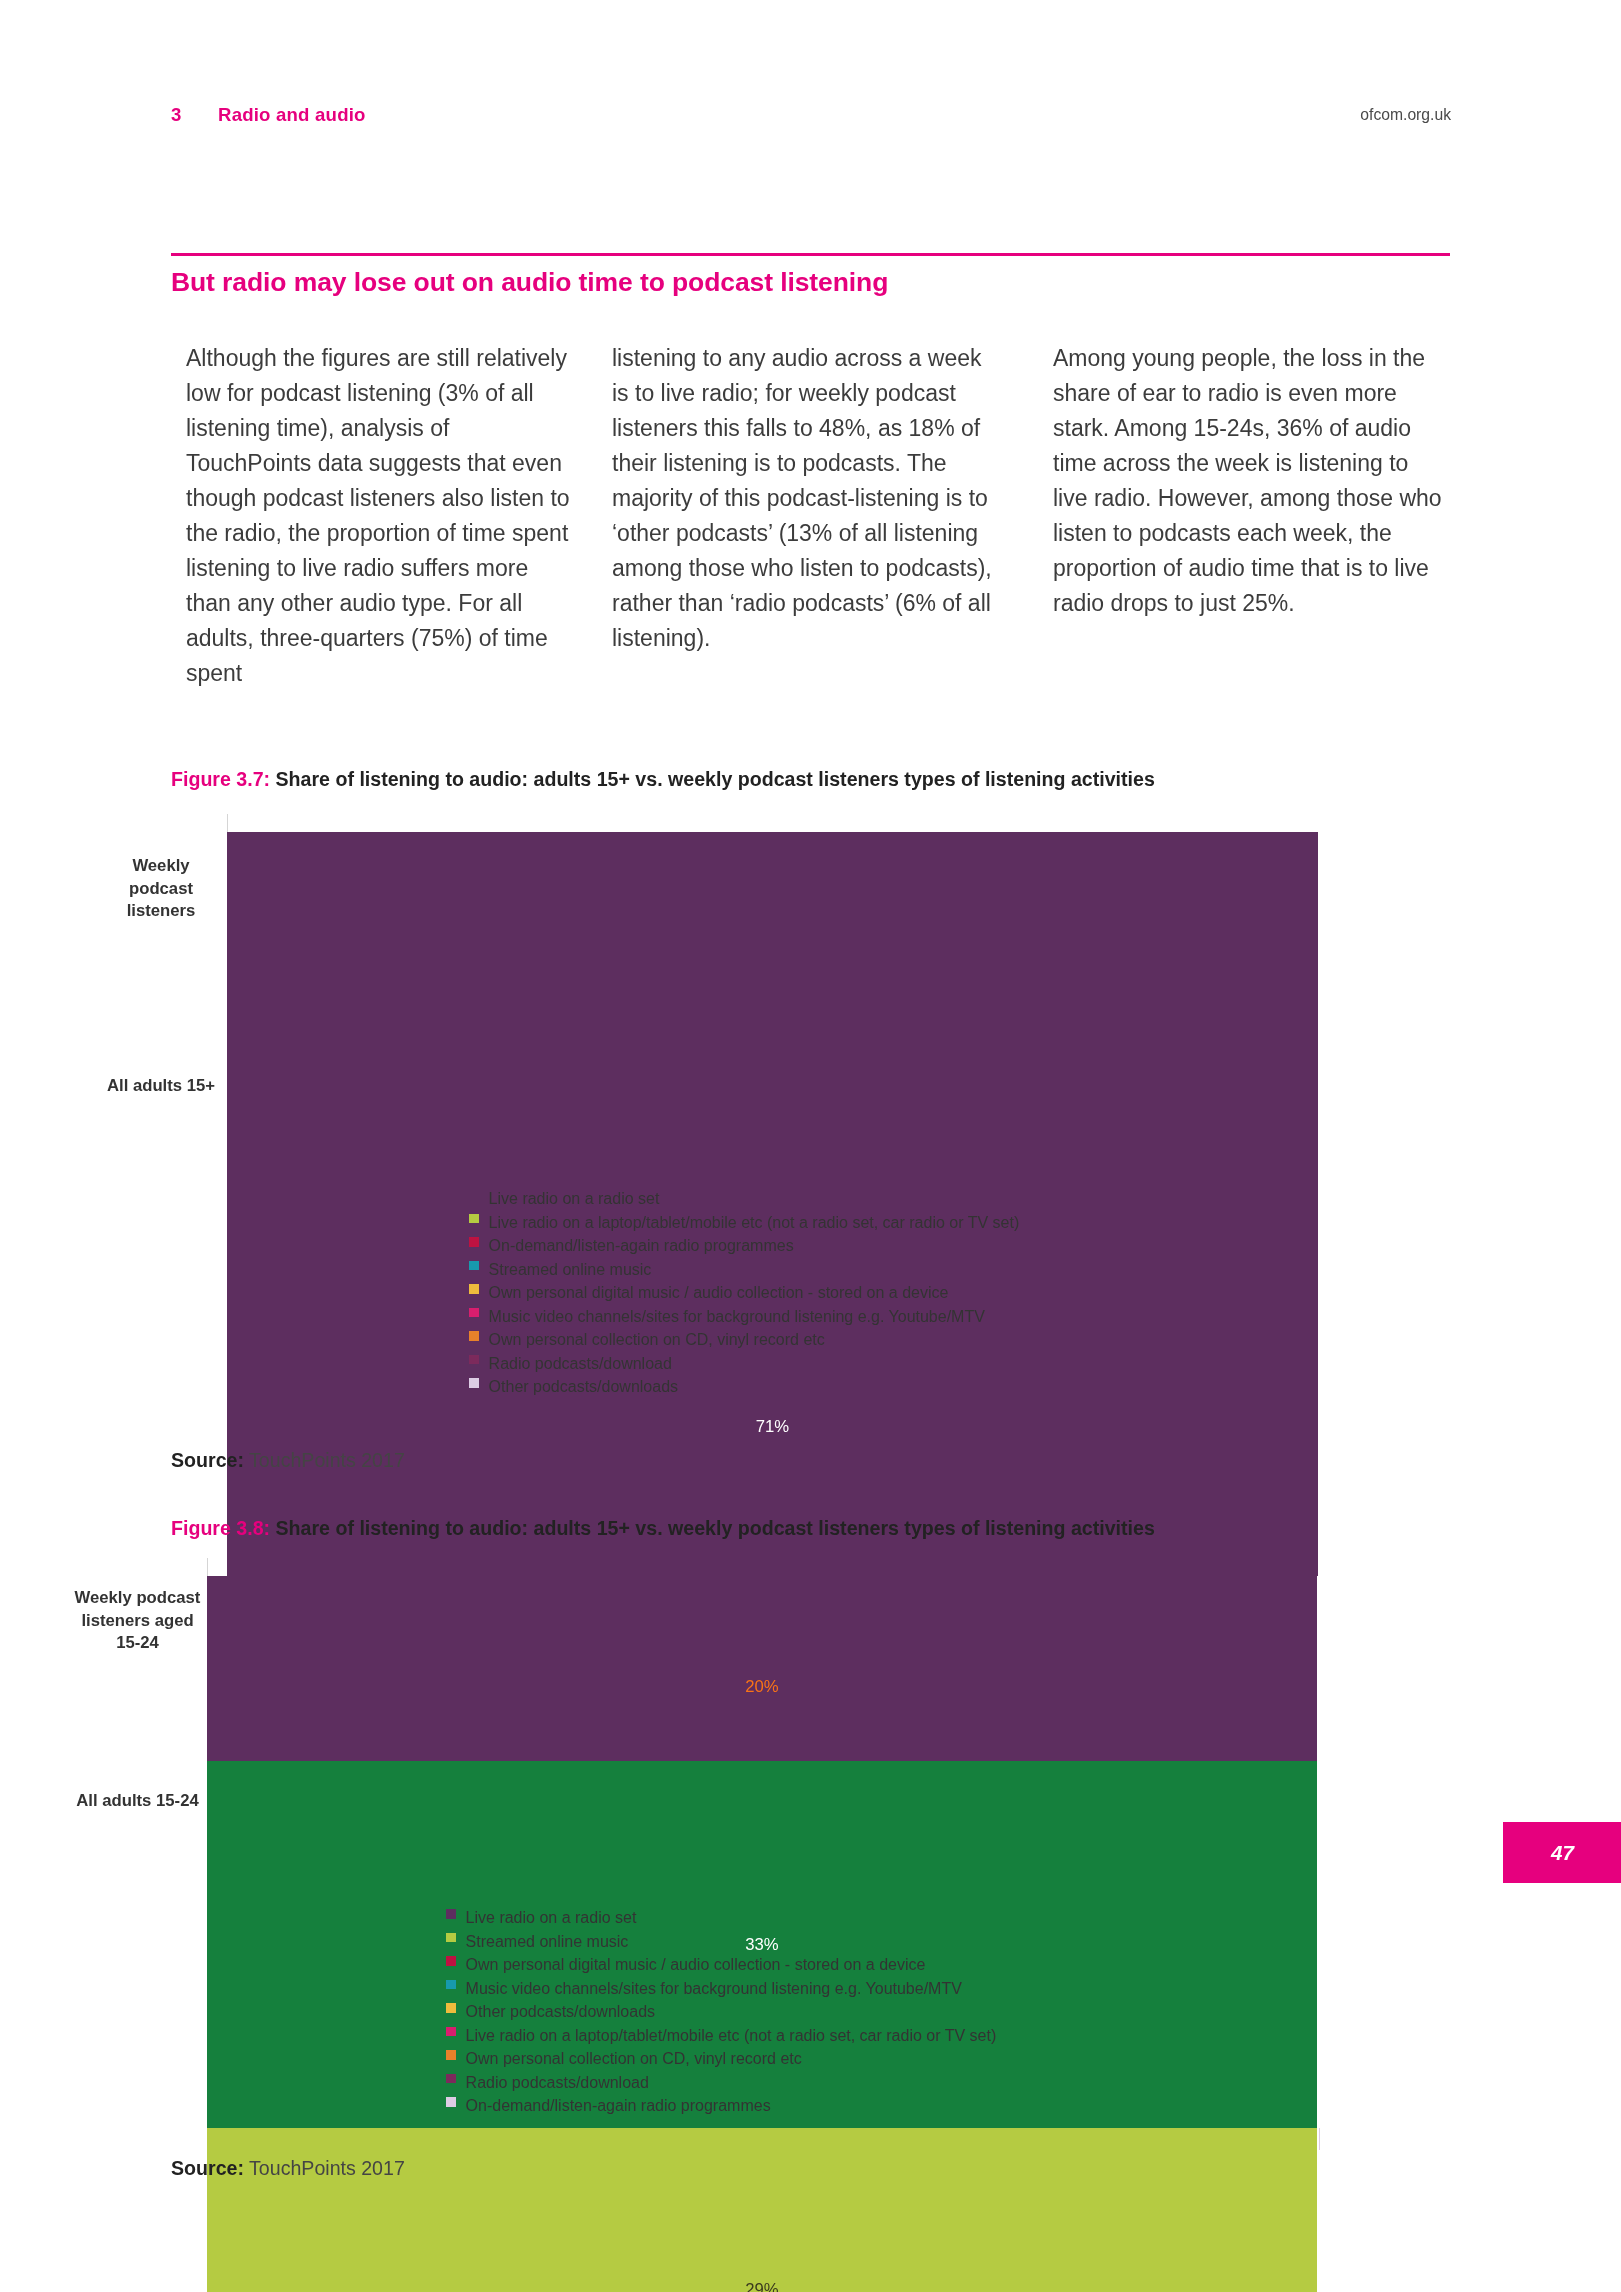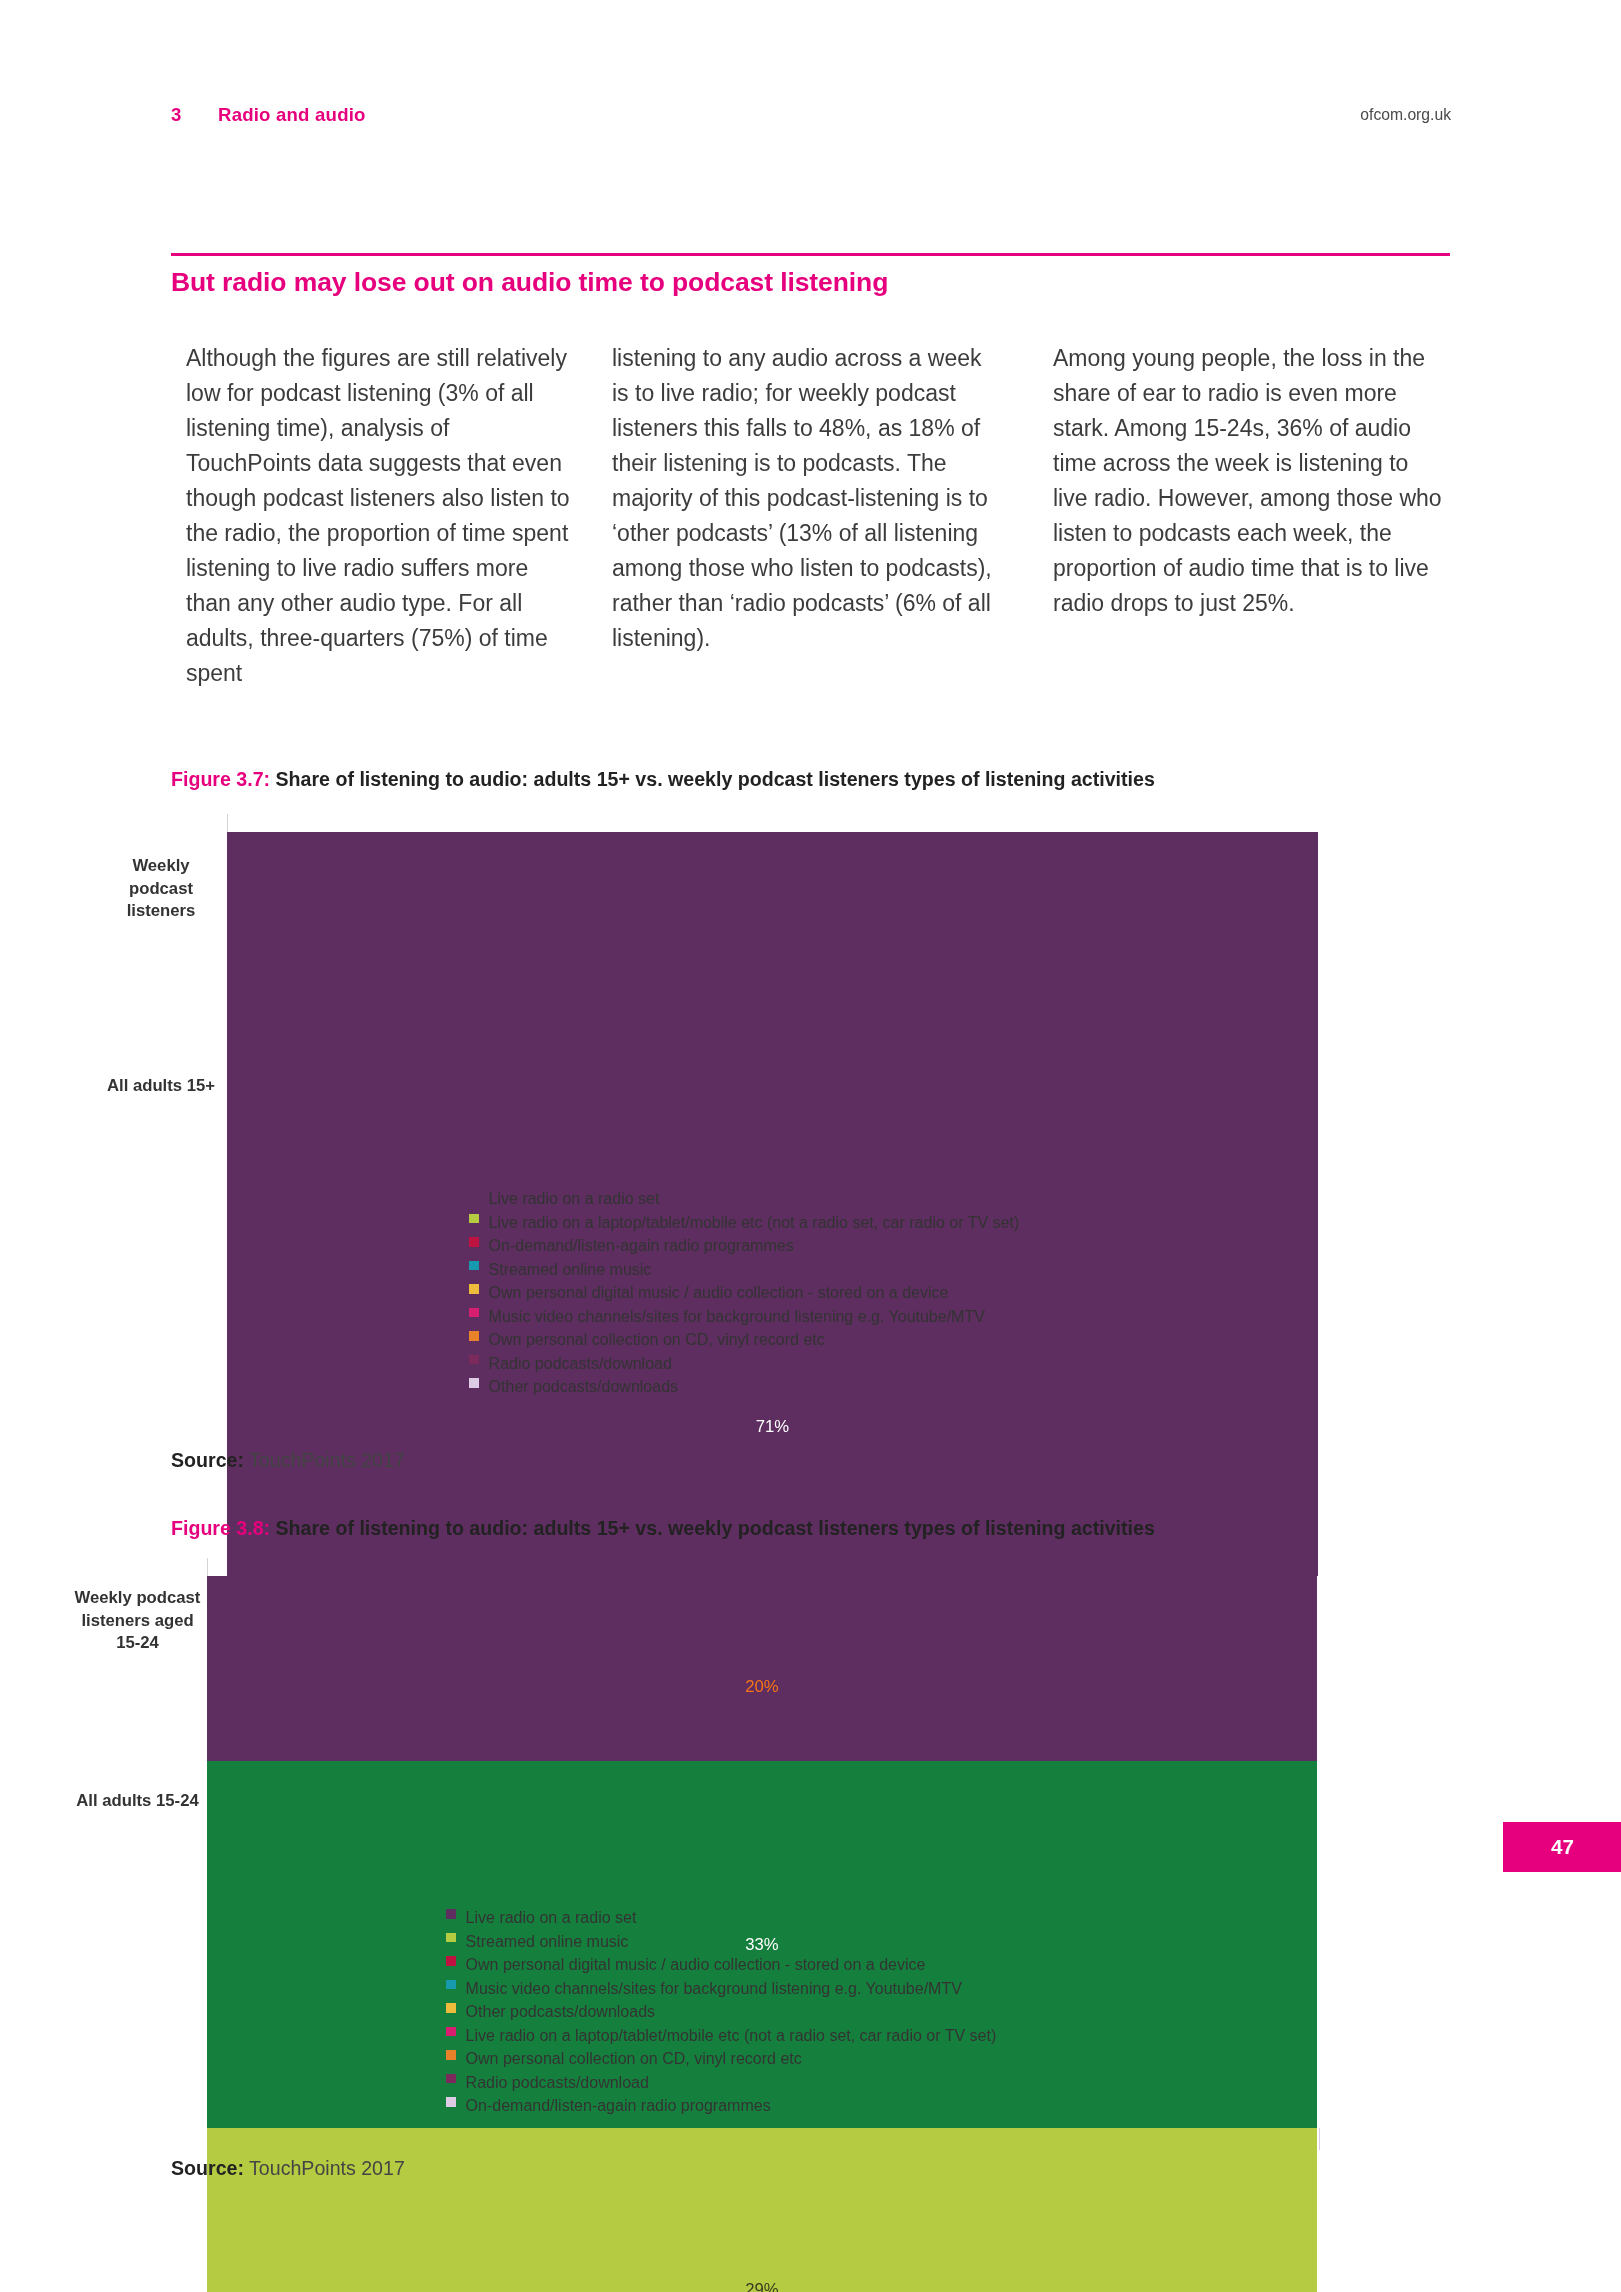--- a/index.html
+++ b/index.html
@@ -70,23 +70,23 @@
   .legend-text{font-size:16px;color:#333;font-weight:400;}
 
   
   .source{position:absolute;left:171px;font-size:19.6px;color:#444;}
   .source b{color:#222;}
   #src37{top:1449px;}
   #src38{top:2157px;}
 
   
   .page-tab{
-    position:absolute;left:1503px;top:1822px;width:119px;height:50px;
+    position:absolute;left:1503px;top:1822px;width:119px;height:61px;
     background:#e6007e;color:#fff;font-size:20.6px;font-weight:bold;
-    display:flex;align-items:center;justify-content:center;
+    display:flex;align-items:center;justify-content:center;font-style:italic;
   }
 </style>
 </head>
 <body>
 
 <div class="page">
 
   <div class="header">
     <span class="hdr-num">3</span>
     <span class="hdr-title">Radio and audio</span>

